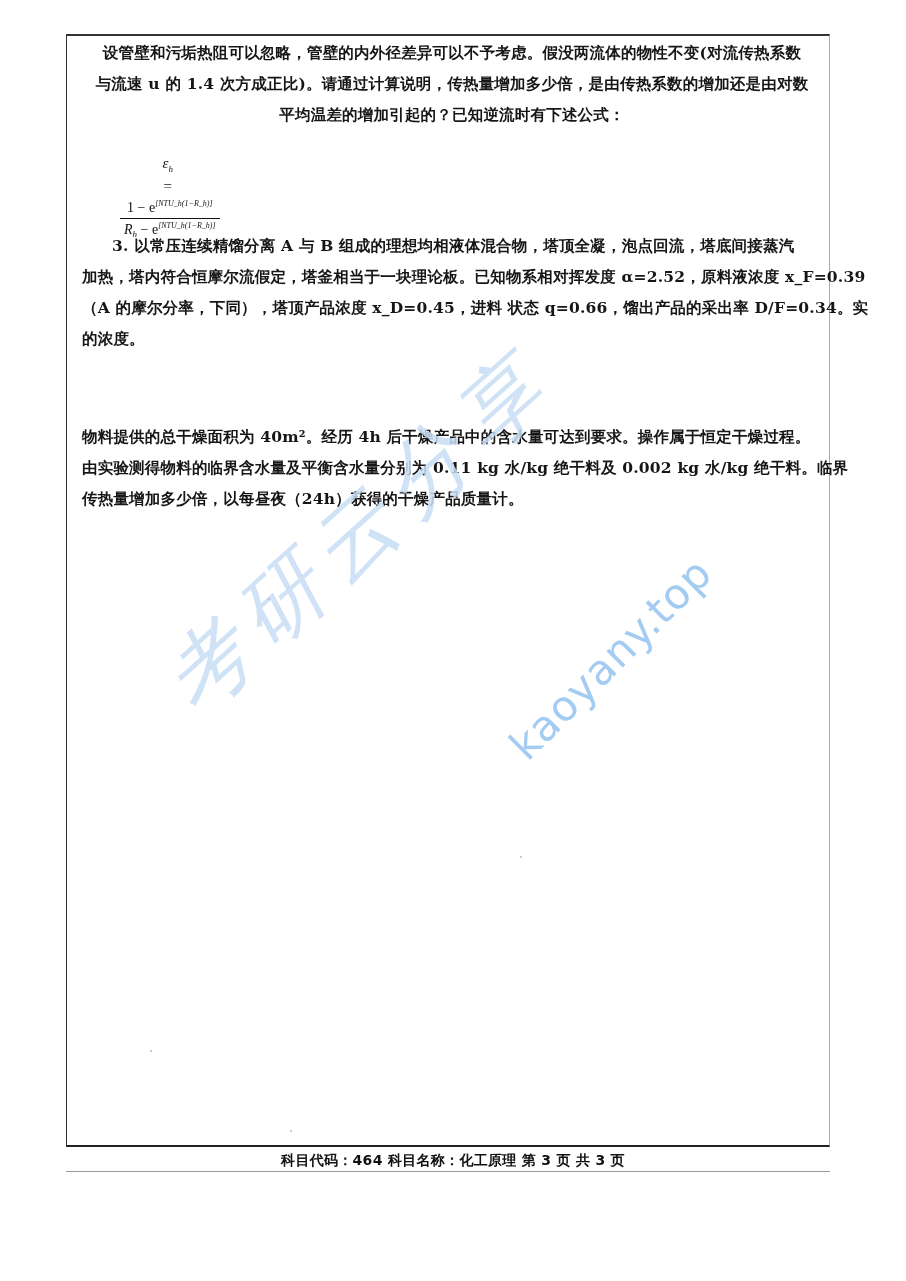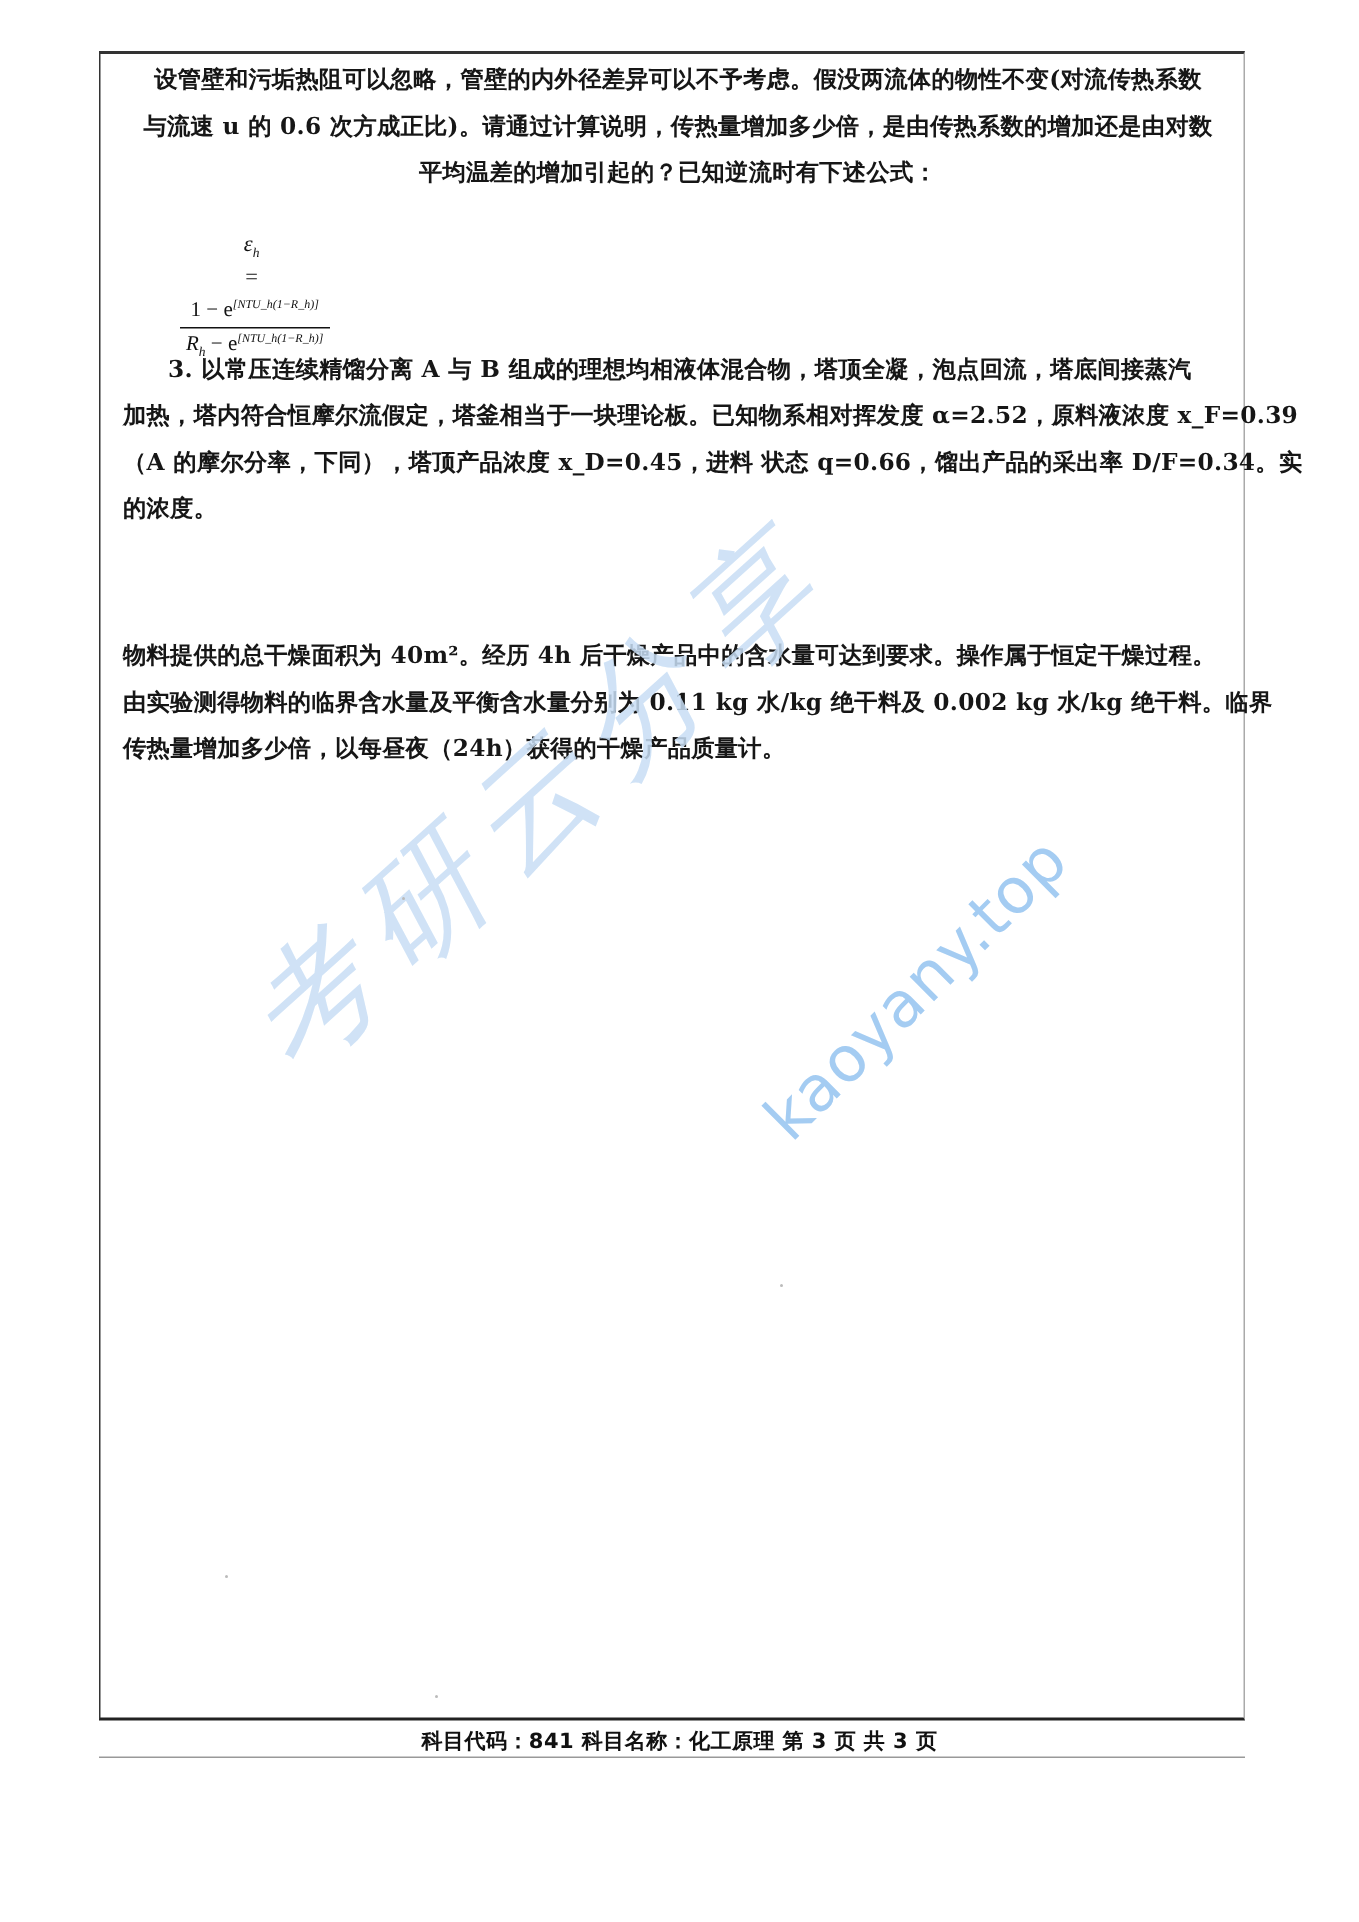--- a/index.html
+++ b/index.html
@@ -55,21 +55,21 @@
     }
     .speck { position: absolute; width: 2px; height: 2px; background: #bbb; border-radius: 50%; }
   </style>
 </head>
 <body>
 
 <div class="frame"></div>
 
 <div class="para" style="top:37px;text-align:center;">
   <span class="line">设管壁和污垢热阻可以忽略，管壁的内外径差异可以不予考虑。假没两流体的物性不变(对流传热系数</span>
-  <span class="line">与流速 u 的 0.6 次方成正比)。请通过计算说明，传热量增加多少倍，是由传热系数的增加还是由对数</span>
+  <span class="line">与流速 u 的 1.4 次方成正比)。请通过计算说明，传热量增加多少倍，是由传热系数的增加还是由对数</span>
   <span class="line">平均温差的增加引起的？已知逆流时有下述公式：</span>
 </div>
 
 <div class="formula">
   <span class="lhs"><span>ε</span><sub>h</sub></span>
   <span>=</span>
   <span class="frac">
     <span class="num"><span>1 − e</span><sup>[NTU_h(1−R_h)]</sup></span>
     <span class="bar"></span>
     <span class="den"><i>R</i><sub style="font-size:9px;font-style:italic;">h</sub><span> − e</span><sup>[NTU_h(1−R_h)]</sup></span>
@@ -90,14 +90,14 @@
 </div>
 
 <div class="wm-cn">考研云分享</div>
 <div class="wm-en">kaoyany.top</div>
 
 <span class="speck" style="left:268px;top:598px;"></span>
 <span class="speck" style="left:520px;top:856px;"></span>
 <span class="speck" style="left:150px;top:1050px;"></span>
 <span class="speck" style="left:290px;top:1130px;"></span>
 
-<div class="footer">科目代码：841 科目名称：化工原理 第 3 页 共 3 页</div>
+<div class="footer">科目代码：464 科目名称：化工原理 第 3 页 共 3 页</div>
 <div class="footer-rule"></div>
 
 </body></html>

